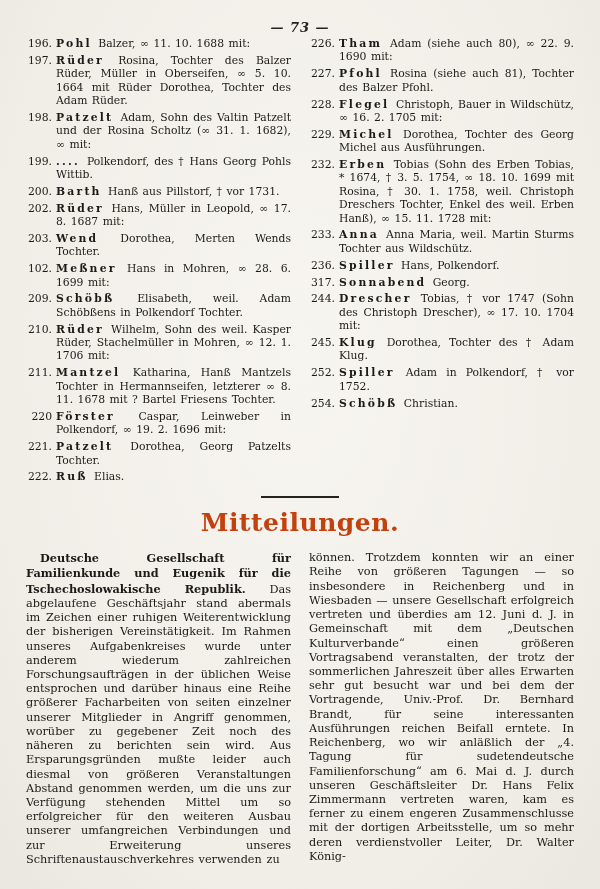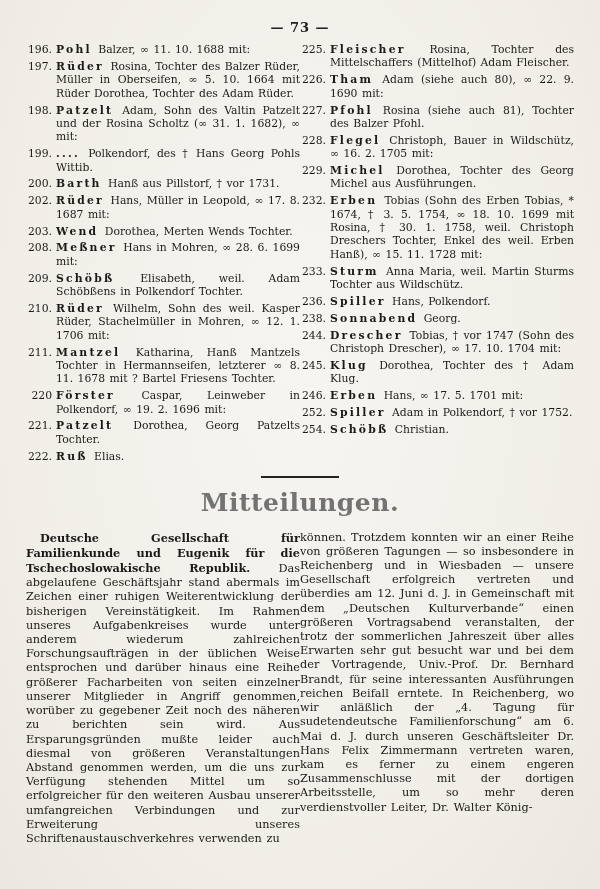--- a/index.html
+++ b/index.html
@@ -7,24 +7,24 @@
     width: 600px; height: 889px; overflow: hidden;
     background: radial-gradient(ellipse at 50% 40%, #f7f5f0 0%, #f1eee8 70%, #eae7e0 100%);
     font-family: "DejaVu Serif", "Liberation Serif", serif;
     color: #1b1a18;
     position: relative;
   }
   .page { padding: 20px 26px 0 26px; }
 
   .page-number {
     text-align: center; font-size: 13px; font-weight: bold;
-    letter-spacing: 1px; margin-bottom: 8px; color: #222;
+    letter-spacing: 1px; margin-bottom: 2px; color: #222; font-style: italic;
   }
 
-  .cols { display: flex; }
+  .cols { display: flex; gap: 18px; }
   .col { flex: 1 1 0; min-width: 0; }
 
   
   .entry {
     font-size: 10.8px; line-height: 1.24; text-align: justify;
     padding-left: 30px; margin-bottom: 3.5px;
     word-spacing: 1px;
   }
   .entry .num {
     display: inline-block; width: 26px; margin-left: -30px; margin-right: 4px;
@@ -32,21 +32,21 @@
   }
   .entry .surname { font-weight: bold; letter-spacing: 2.2px; margin-right: 2px; }
 
   .section-divider {
     width: 78px; border: 0; border-top: 2.5px solid #24221f;
     margin: 9px auto 10px auto;
   }
 
   .section-heading {
     text-align: center; font-size: 25px; font-weight: bold;
-    margin: 0 0 14px 0; letter-spacing: 0.5px; color: #737373;
+    margin: 0 0 14px 0; letter-spacing: 0.5px; color: #c2410c;
   }
 
   .article { font-size: 11.3px; line-height: 1.26; text-align: justify; word-spacing: 1px; }
   .article p { margin: 0; text-indent: 14px; }
   .article .lead { font-weight: bold; }
 </style>
 </head>
 <body>
 
 <div class="page">
@@ -77,21 +77,21 @@
 
   <div class="entry">
     <span class="num">202.</span><span class="surname">Rüder</span> <span>Hans, Müller in Leopold, ∞ 17. 8. 1687 mit:</span>
   </div>
 
   <div class="entry">
     <span class="num">203.</span><span class="surname">Wend</span> <span>Dorothea, Merten Wends Tochter.</span>
   </div>
 
   <div class="entry">
-    <span class="num">208.</span><span class="surname">Meßner</span> <span>Hans in Mohren, ∞ 28. 6. 1699 mit:</span>
+    <span class="num">102.</span><span class="surname">Meßner</span> <span>Hans in Mohren, ∞ 28. 6. 1699 mit:</span>
   </div>
 
   <div class="entry">
     <span class="num">209.</span><span class="surname">Schöbß</span> <span>Elisabeth, weil. Adam Schöbßens in Polkendorf Tochter.</span>
   </div>
 
   <div class="entry">
     <span class="num">210.</span><span class="surname">Rüder</span> <span>Wilhelm, Sohn des weil. Kasper Rüder, Stachelmüller in Mohren, ∞ 12. 1. 1706 mit:</span>
   </div>
 
@@ -106,23 +106,20 @@
   <div class="entry">
     <span class="num">221.</span><span class="surname">Patzelt</span> <span>Dorothea, Georg Patzelts Tochter.</span>
   </div>
 
   <div class="entry">
     <span class="num">222.</span><span class="surname">Ruß</span> <span>Elias.</span>
   </div>
 </div>
     <div class="col">
 
-  <div class="entry">
-    <span class="num">225.</span><span class="surname">Fleischer</span> <span>Rosina, Tochter des Mittelschaffers (Mittelhof) Adam Fleischer.</span>
-  </div>
 
   <div class="entry">
     <span class="num">226.</span><span class="surname">Tham</span> <span>Adam (siehe auch 80), ∞ 22. 9. 1690 mit:</span>
   </div>
 
   <div class="entry">
     <span class="num">227.</span><span class="surname">Pfohl</span> <span>Rosina (siehe auch 81), Tochter des Balzer Pfohl.</span>
   </div>
 
   <div class="entry">
@@ -131,42 +128,39 @@
 
   <div class="entry">
     <span class="num">229.</span><span class="surname">Michel</span> <span>Dorothea, Tochter des Georg Michel aus Ausführungen.</span>
   </div>
 
   <div class="entry">
     <span class="num">232.</span><span class="surname">Erben</span> <span>Tobias (Sohn des Erben Tobias, * 1674, † 3. 5. 1754, ∞ 18. 10. 1699 mit Rosina, † 30. 1. 1758, weil. Christoph Dreschers Tochter, Enkel des weil. Erben Hanß), ∞ 15. 11. 1728 mit:</span>
   </div>
 
   <div class="entry">
-    <span class="num">233.</span><span class="surname">Sturm</span> <span>Anna Maria, weil. Martin Sturms Tochter aus Wildschütz.</span>
+    <span class="num">233.</span><span class="surname">Anna</span> <span>Anna Maria, weil. Martin Sturms Tochter aus Wildschütz.</span>
   </div>
 
   <div class="entry">
     <span class="num">236.</span><span class="surname">Spiller</span> <span>Hans, Polkendorf.</span>
   </div>
 
   <div class="entry">
-    <span class="num">238.</span><span class="surname">Sonnabend</span> <span>Georg.</span>
+    <span class="num">317.</span><span class="surname">Sonnabend</span> <span>Georg.</span>
   </div>
 
   <div class="entry">
     <span class="num">244.</span><span class="surname">Drescher</span> <span>Tobias, † vor 1747 (Sohn des Christoph Drescher), ∞ 17. 10. 1704 mit:</span>
   </div>
 
   <div class="entry">
     <span class="num">245.</span><span class="surname">Klug</span> <span>Dorothea, Tochter des † Adam Klug.</span>
   </div>
 
-  <div class="entry">
-    <span class="num">246.</span><span class="surname">Erben</span> <span>Hans, ∞ 17. 5. 1701 mit:</span>
-  </div>
 
 
   <div class="entry">
     <span class="num">252.</span><span class="surname">Spiller</span> <span>Adam in Polkendorf, † vor 1752.</span>
   </div>
 
   <div class="entry">
     <span class="num">254.</span><span class="surname">Schöbß</span> <span>Christian.</span>
   </div>
 </div>

